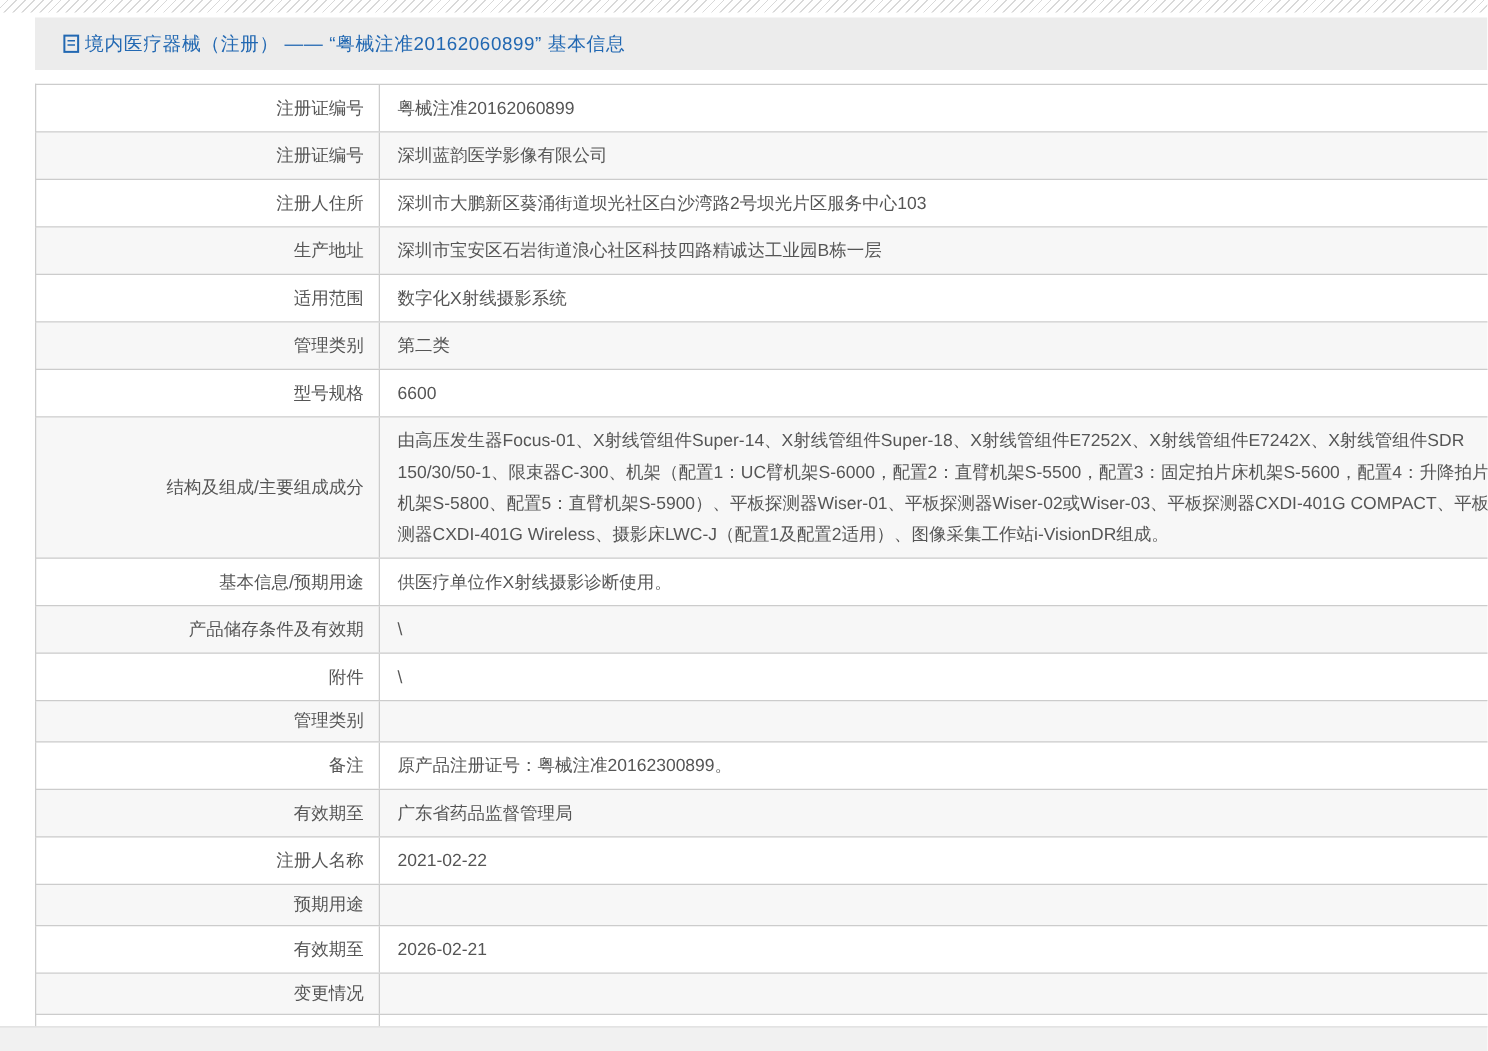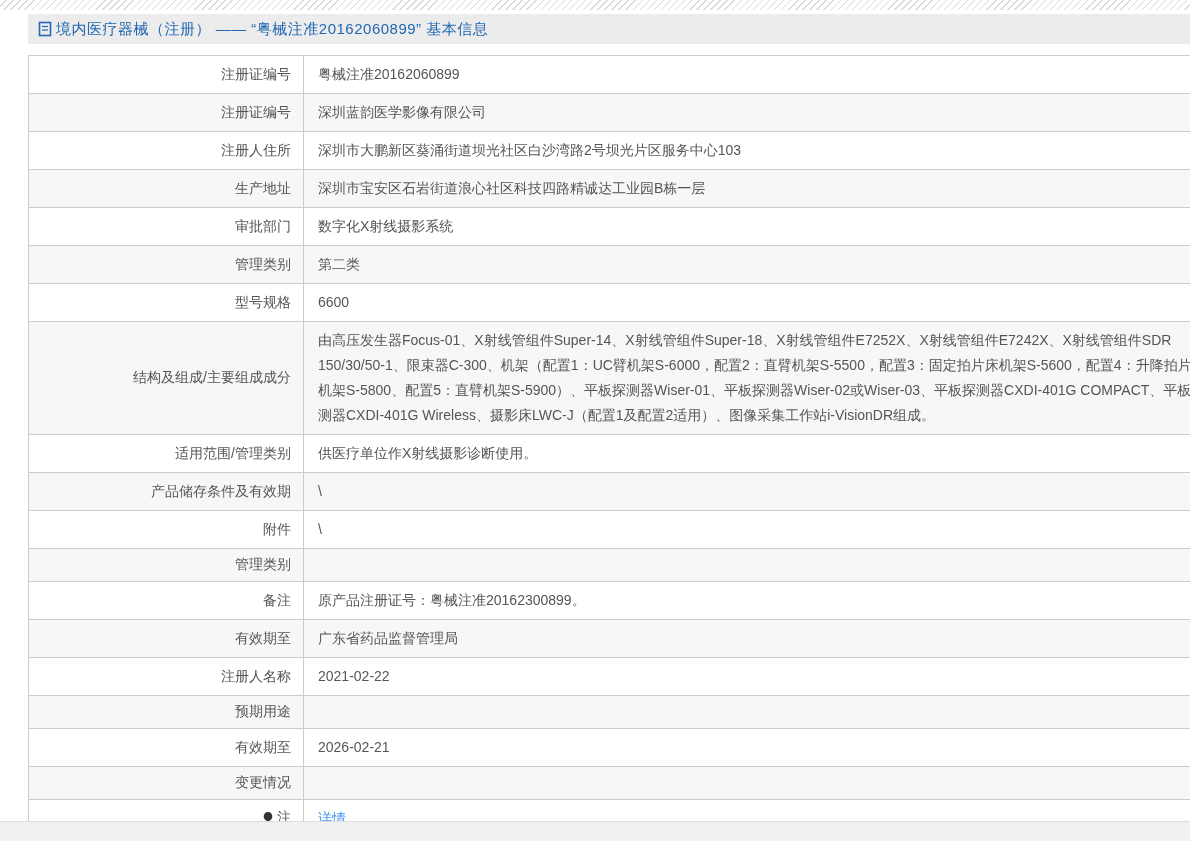--- a/index.html
+++ b/index.html
@@ -15,25 +15,25 @@
     background: repeating-linear-gradient(
       135deg,
       #ffffff 0px, #ffffff 4px,
       #d9d9d9 4px, #d9d9d9 5px
     );
   }
   .content { margin-left: 28px; }
   
   .header-bar {
     margin-top: 4px;
-    height: 30px;
+    height: 42px;
     background: #ececec;
     display: flex;
     align-items: center;
-    padding-left: 10px;
+    padding-left: 22px;
   }
   .header-bar .doc-icon { display: inline-flex; margin-right: 4px; }
   .page-title {
     color: #2268b2;
     font-size: 15px;
     letter-spacing: .5px;
   }
   
   .info-table {
     margin-top: 11px;
@@ -108,37 +108,37 @@
         </tr>
         <tr>
           <td class="cell-label">注册人住所</td>
           <td class="cell-value">深圳市大鹏新区葵涌街道坝光社区白沙湾路2号坝光片区服务中心103</td>
         </tr>
         <tr>
           <td class="cell-label">生产地址</td>
           <td class="cell-value">深圳市宝安区石岩街道浪心社区科技四路精诚达工业园B栋一层</td>
         </tr>
         <tr>
-          <td class="cell-label">审批部门</td>
+          <td class="cell-label">适用范围</td>
           <td class="cell-value">数字化X射线摄影系统</td>
         </tr>
         <tr>
           <td class="cell-label">管理类别</td>
           <td class="cell-value">第二类</td>
         </tr>
         <tr>
           <td class="cell-label">型号规格</td>
           <td class="cell-value">6600</td>
         </tr>
         <tr>
           <td class="cell-label">结构及组成/主要组成成分</td>
           <td class="cell-value">由高压发生器Focus-01、X射线管组件Super-14、X射线管组件Super-18、X射线管组件E7252X、X射线管组件E7242X、X射线管组件SDR 150/30/50-1、限束器C-300、机架（配置1：UC臂机架S-6000，配置2：直臂机架S-5500，配置3：固定拍片床机架S-5600，配置4：升降拍片床机架S-5800、配置5：直臂机架S-5900）、平板探测器Wiser-01、平板探测器Wiser-02或Wiser-03、平板探测器CXDI-401G COMPACT、平板探测器CXDI-401G Wireless、摄影床LWC-J（配置1及配置2适用）、图像采集工作站i-VisionDR组成。</td>
         </tr>
         <tr>
-          <td class="cell-label">适用范围/管理类别</td>
+          <td class="cell-label">基本信息/预期用途</td>
           <td class="cell-value">供医疗单位作X射线摄影诊断使用。</td>
         </tr>
         <tr>
           <td class="cell-label">产品储存条件及有效期</td>
           <td class="cell-value">\</td>
         </tr>
         <tr>
           <td class="cell-label">附件</td>
           <td class="cell-value">\</td>
         </tr>

